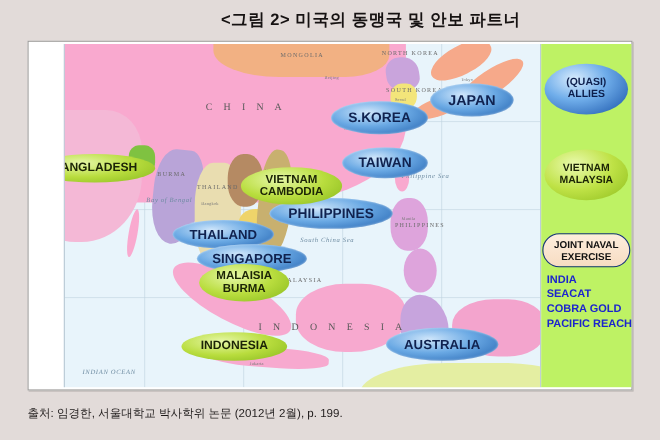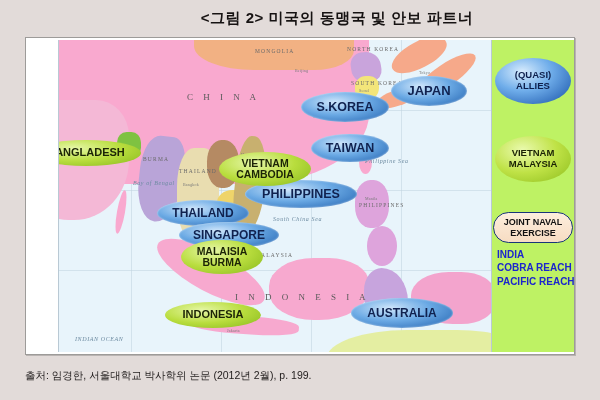--- a/index.html
+++ b/index.html
@@ -310,21 +310,22 @@
         <span>MALAYSIA</span>
       </div>
 
       <div class="legend-box">
         <span>JOINT NAVAL</span>
         <span>EXERCISE</span>
       </div>
 
       <div class="legend-list">
         <div>INDIA</div>
-        <div>COBRA REACH</div>
+        <div>SEACAT</div>
+        <div>COBRA GOLD</div>
         <div>PACIFIC REACH</div>
       </div>
 
     </div>
   </div>
 
   <div class="source">출처: 임경한, 서울대학교 박사학위 논문 (2012년 2월), p. 199.</div>
 
 </div>
 

